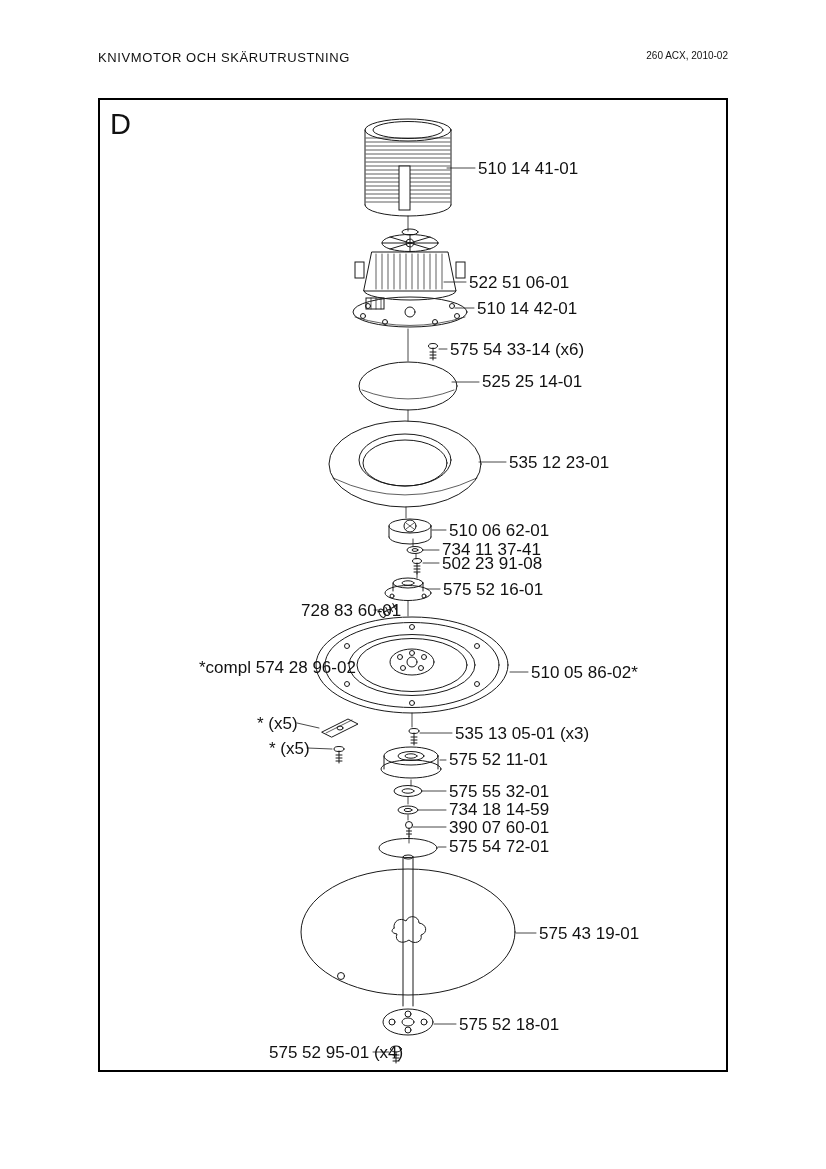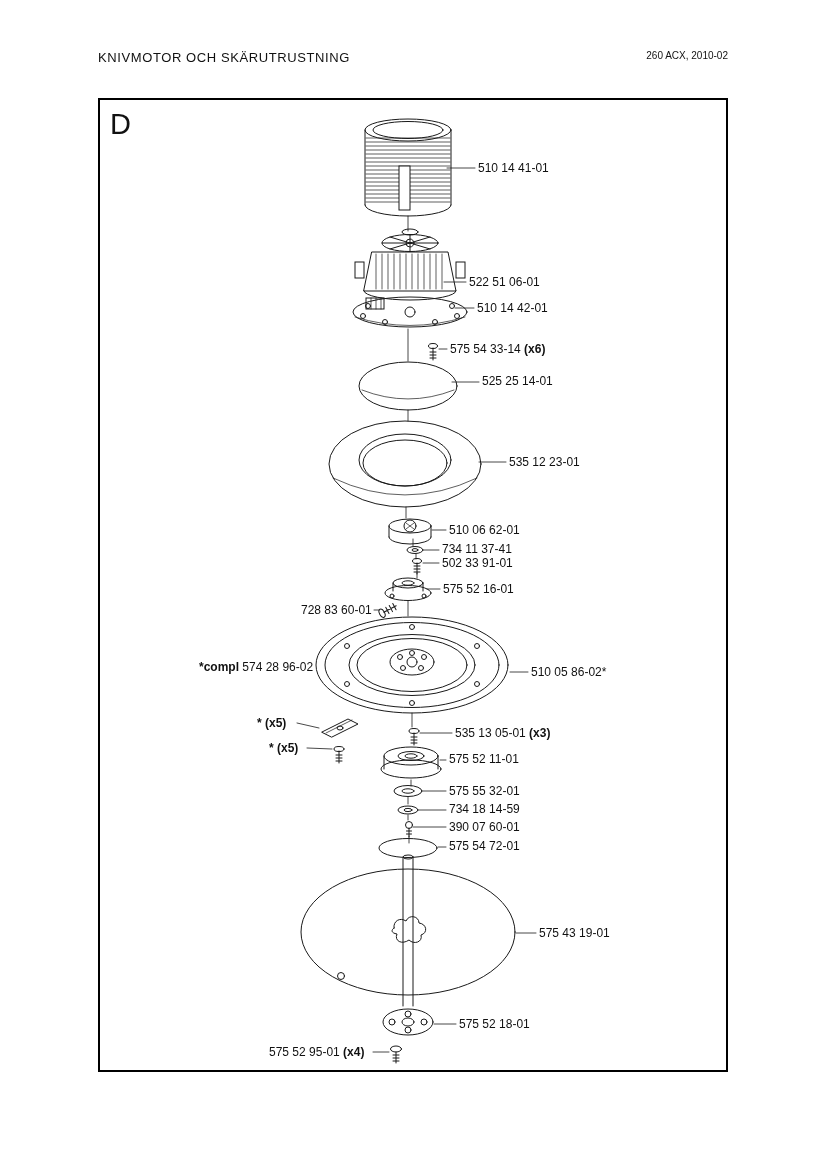--- a/index.html
+++ b/index.html
@@ -17,23 +17,23 @@
   }
   .frame{
     position:absolute;left:98px;top:98px;width:626px;height:970px;
     border:2px solid #000;background:#fff;
   }
   .section-letter{
     position:absolute;left:110px;top:108px;font-size:29px;font-weight:500;
   }
   .diagram-svg{position:absolute;left:0;top:0;}
   .lbl{
-    position:absolute;font-size:12px;line-height:13px;white-space:nowrap;color:#111;
-  }
-  .lbl .b{font-weight:700;}
+    position:absolute;font-size:17px;line-height:13px;white-space:nowrap;color:#111;
+  }
+  .lbl .b{font-weight:400;}
 </style>
 </head>
 <body>
 
 <div class="page">
 
   <div class="hdr-title">KNIVMOTOR OCH SKÄRUTRUSTNING</div>
   <div class="hdr-ref">260 ACX, 2010-02</div>
 
   <div class="frame"></div>
@@ -245,21 +245,21 @@
   </svg>
 
   <div class="lbl" style="left:478px;top:162px"><span class="b"></span><span>510 14 41-01</span><span class="b"></span></div>
   <div class="lbl" style="left:469px;top:276px"><span class="b"></span><span>522 51 06-01</span><span class="b"></span></div>
   <div class="lbl" style="left:477px;top:302px"><span class="b"></span><span>510 14 42-01</span><span class="b"></span></div>
   <div class="lbl" style="left:450px;top:343px"><span class="b"></span><span>575 54 33-14 </span><span class="b">(x6)</span></div>
   <div class="lbl" style="left:482px;top:375px"><span class="b"></span><span>525 25 14-01</span><span class="b"></span></div>
   <div class="lbl" style="left:509px;top:456px"><span class="b"></span><span>535 12 23-01</span><span class="b"></span></div>
   <div class="lbl" style="left:449px;top:524px"><span class="b"></span><span>510 06 62-01</span><span class="b"></span></div>
   <div class="lbl" style="left:442px;top:543px"><span class="b"></span><span>734 11 37-41</span><span class="b"></span></div>
-  <div class="lbl" style="left:442px;top:557px"><span class="b"></span><span>502 33 91-01</span><span class="b"></span></div>
+  <div class="lbl" style="left:442px;top:557px"><span class="b"></span><span>502 23 91-08</span><span class="b"></span></div>
   <div class="lbl" style="left:443px;top:583px"><span class="b"></span><span>575 52 16-01</span><span class="b"></span></div>
   <div class="lbl" style="left:301px;top:604px"><span class="b"></span><span>728 83 60-01</span><span class="b"></span></div>
   <div class="lbl" style="left:199px;top:661px"><span class="b">*compl </span><span>574 28 96-02</span><span class="b"></span></div>
   <div class="lbl" style="left:531px;top:666px"><span class="b"></span><span>510 05 86-02*</span><span class="b"></span></div>
   <div class="lbl" style="left:257px;top:717px"><span class="b">* </span><span></span><span class="b">(x5)</span></div>
   <div class="lbl" style="left:269px;top:742px"><span class="b">* </span><span></span><span class="b">(x5)</span></div>
   <div class="lbl" style="left:455px;top:727px"><span class="b"></span><span>535 13 05-01 </span><span class="b">(x3)</span></div>
   <div class="lbl" style="left:449px;top:753px"><span class="b"></span><span>575 52 11-01</span><span class="b"></span></div>
   <div class="lbl" style="left:449px;top:785px"><span class="b"></span><span>575 55 32-01</span><span class="b"></span></div>
   <div class="lbl" style="left:449px;top:803px"><span class="b"></span><span>734 18 14-59</span><span class="b"></span></div>

